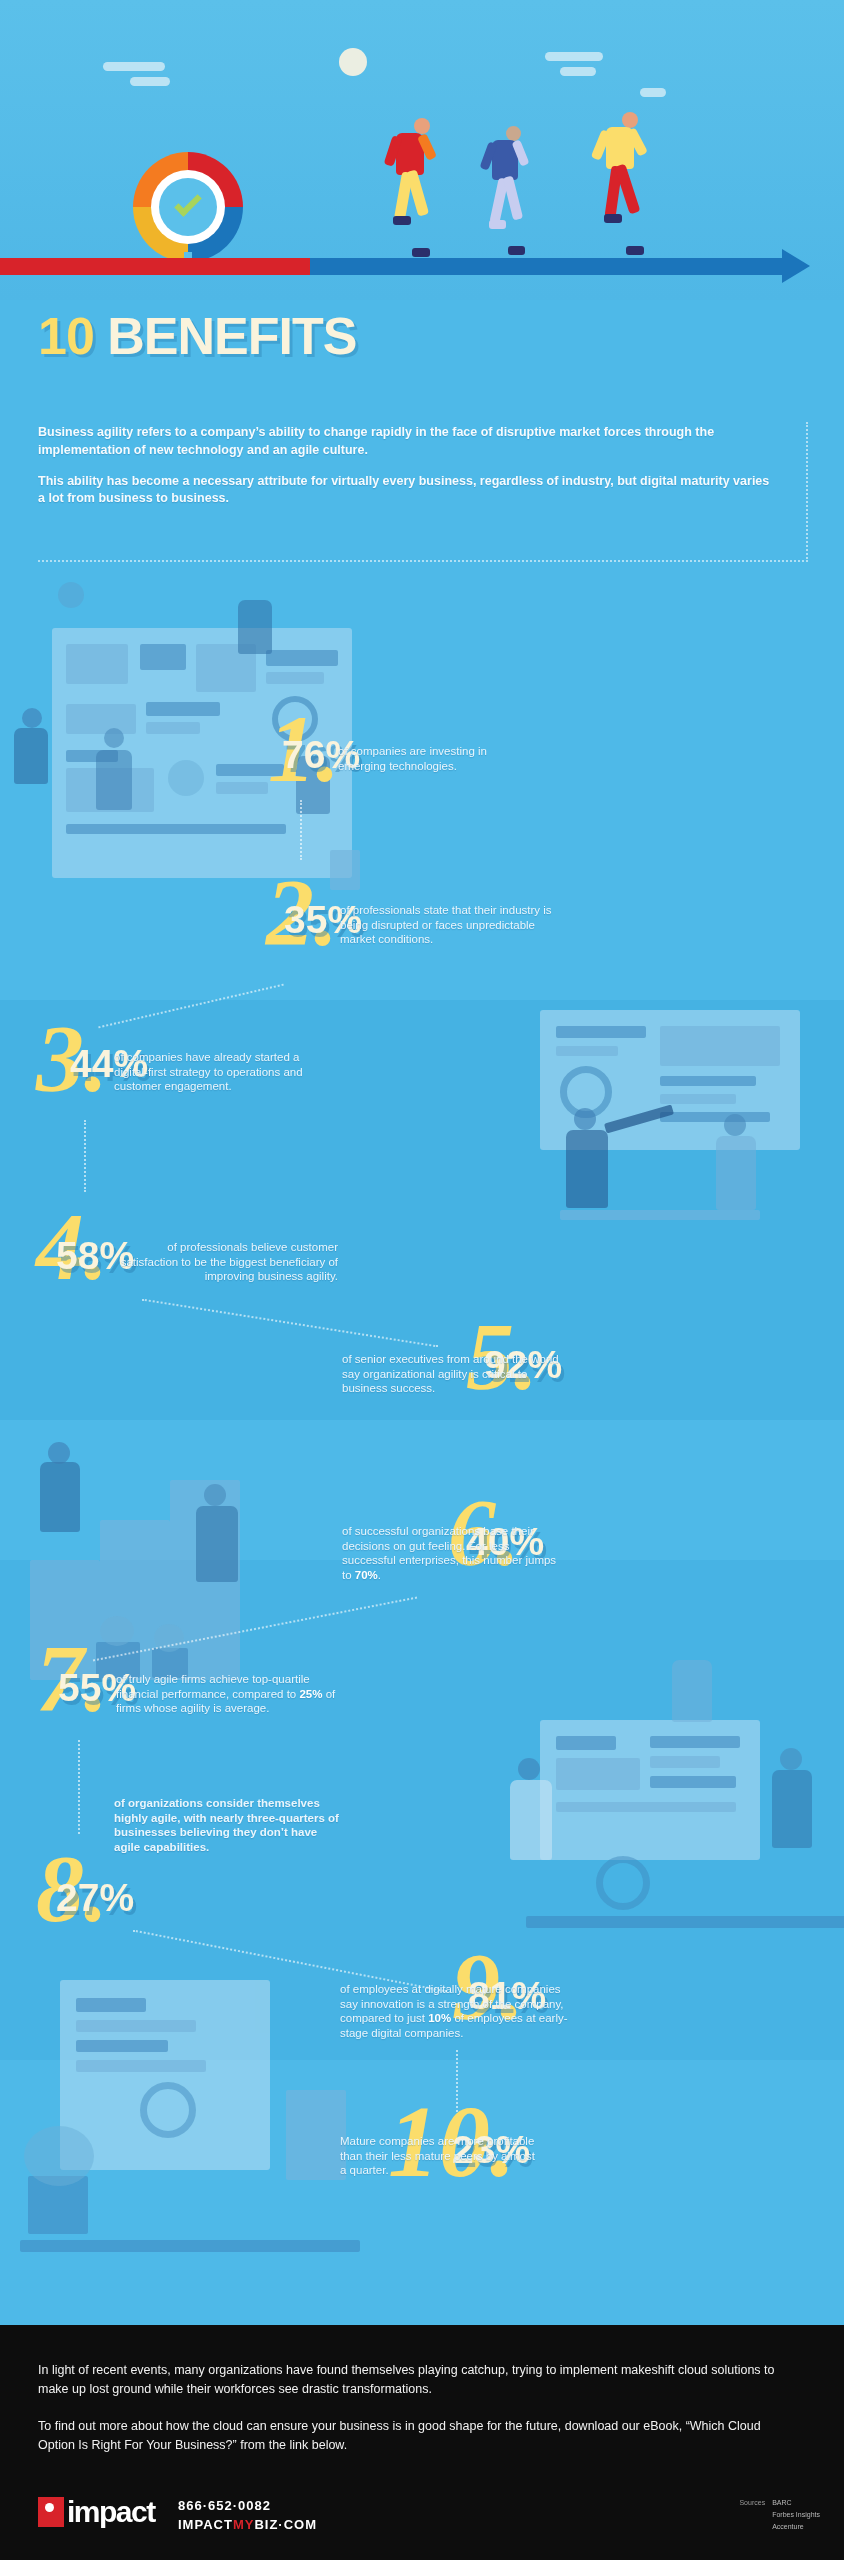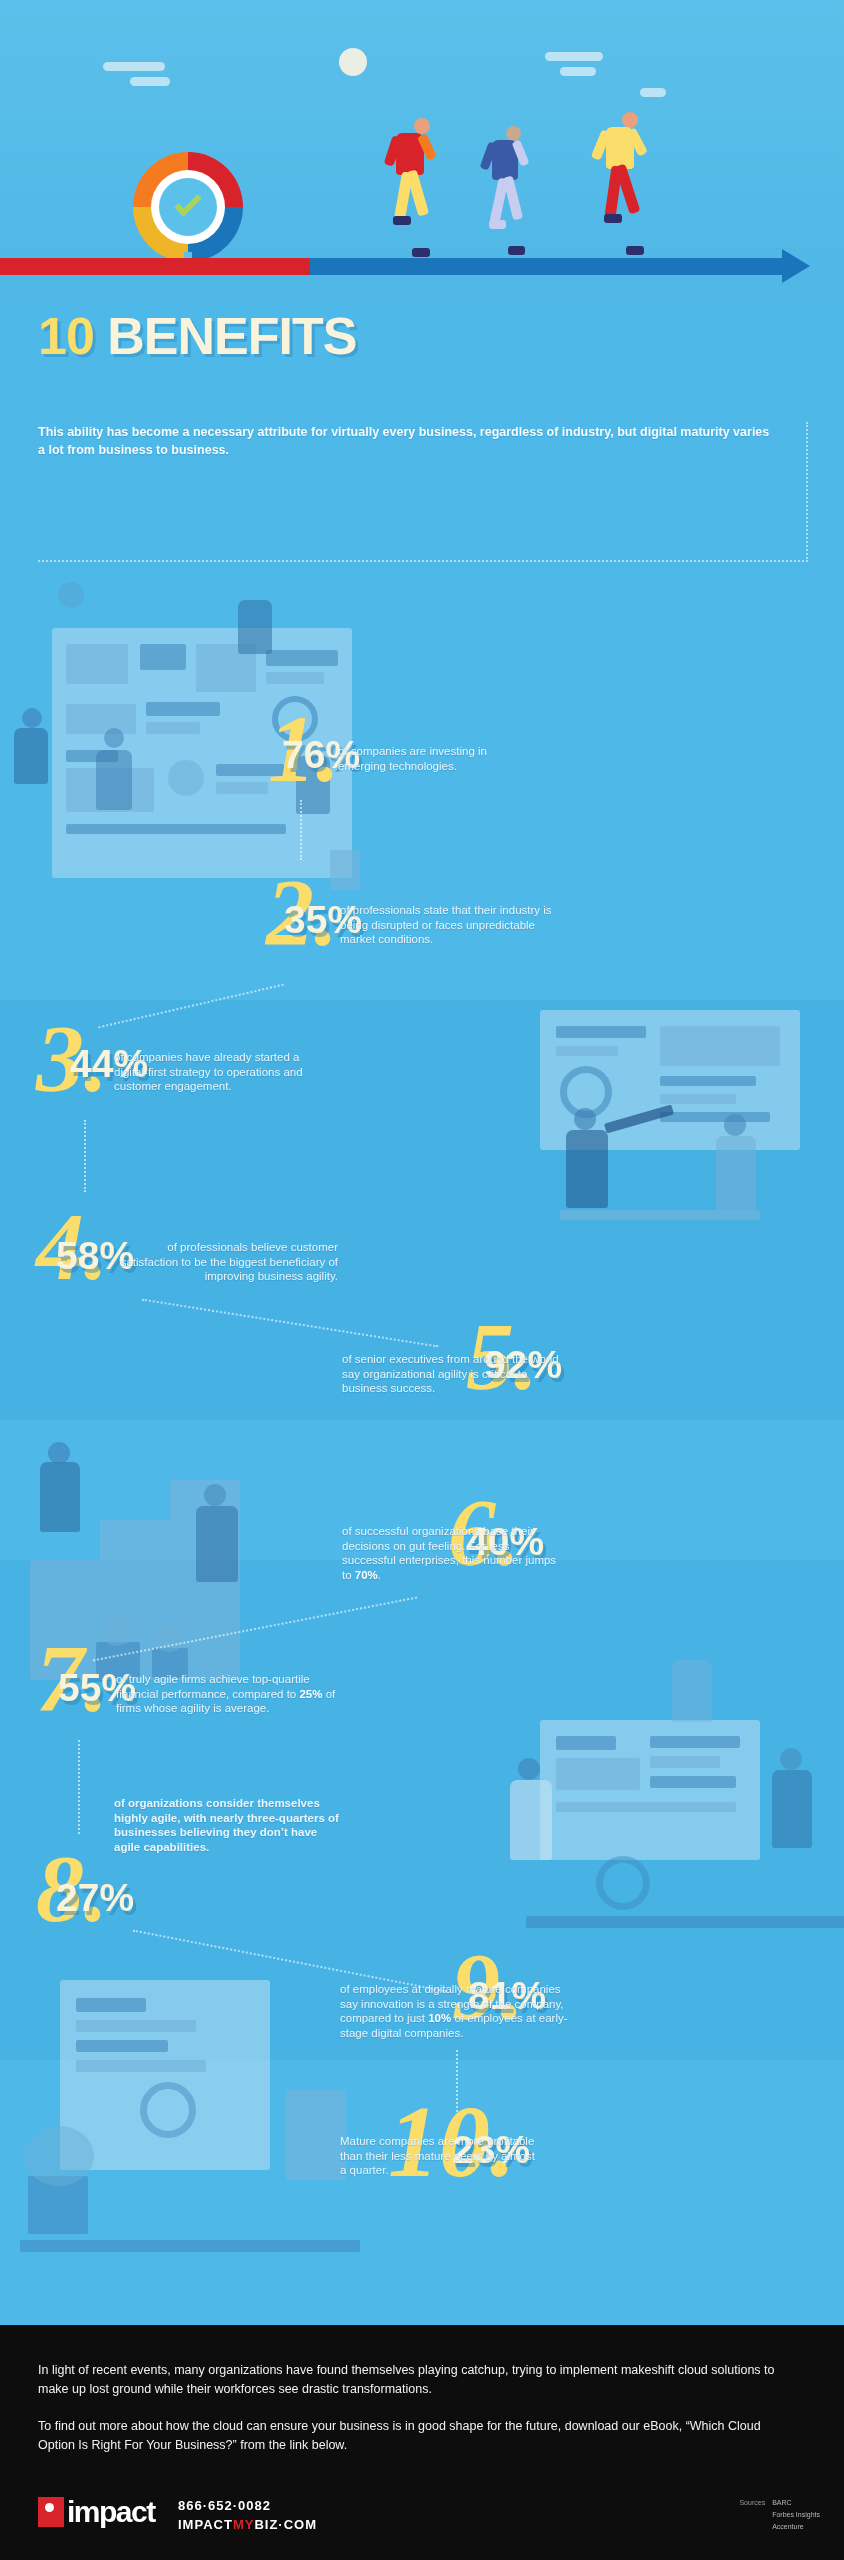--- a/index.html
+++ b/index.html
@@ -169,20 +169,21 @@
   </div>
 
   <div class="titleblock">
     <div class="t-line t1">
       <span class="num">10</span>
       <span>BENEFITS</span>
     </div>
 
     <div class="dashbox"></div>
     <div class="intro">
+      <p>Business agility refers to a company’s ability to change rapidly in the face of disruptive market forces through the implementation of new technology and an agile culture.</p>
       <p>This ability has become a necessary attribute for virtually every business, regardless of industry, but digital maturity varies a lot from business to business.</p>
     </div>
   </div>
 
   <div class="bandA"></div>
   <div class="bandB"></div>
 
   <div class="illus" style="left:0px;top:600px;width:420px;height:350px;">
     <div class="board" style="left:52px;top:28px;width:300px;height:250px;background:rgba(200,228,245,.5);"></div>
     <div class="bar lt" style="left:66px;top:44px;width:62px;height:40px;"></div>

